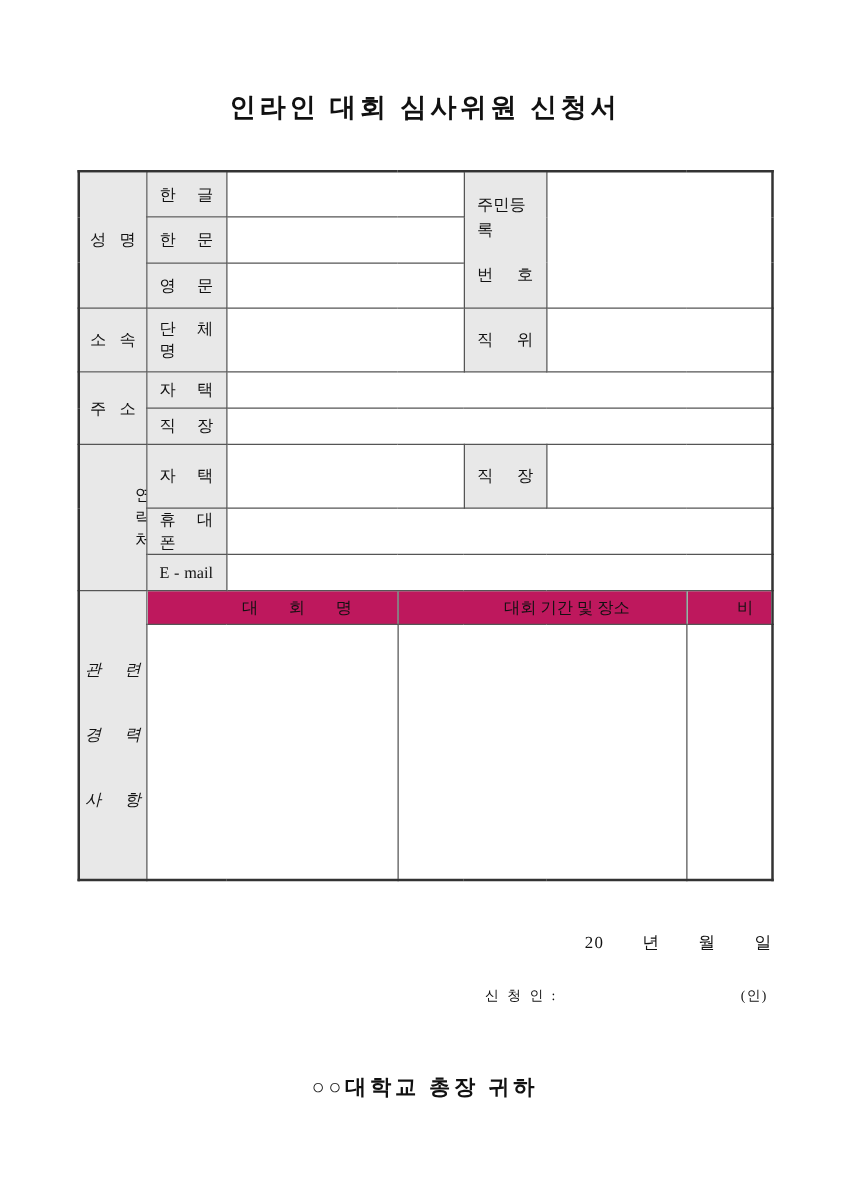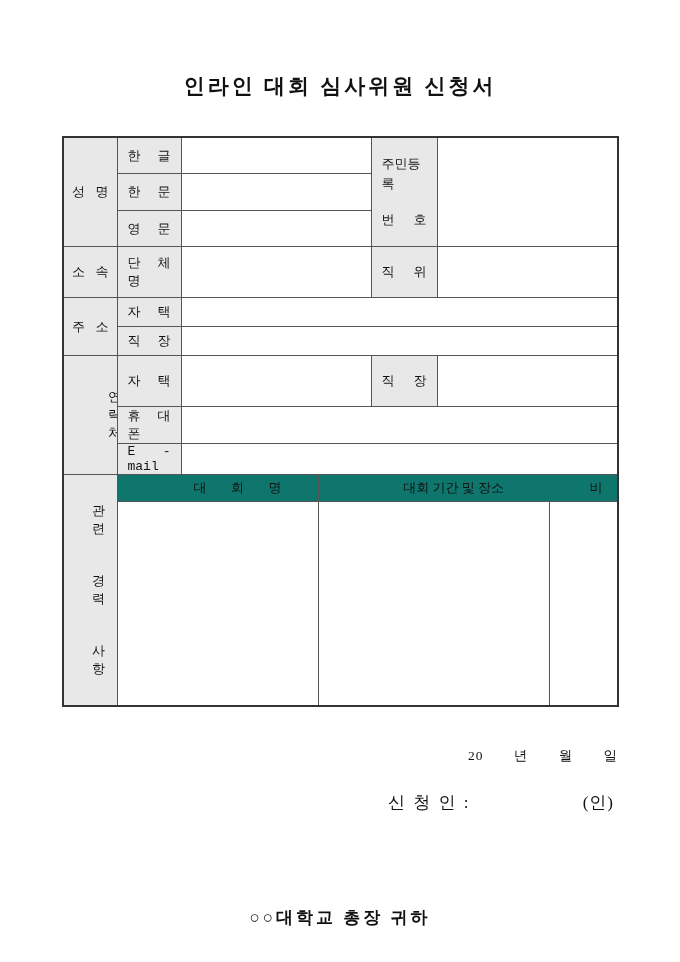--- a/index.html
+++ b/index.html
@@ -39,31 +39,31 @@
   }
   .app-table tr.r { height: 29px; }
   .app-table tr.hdr-row { height: 27px; }
   .app-table tr.body-row { height: 204px; }
   .lab { background: #e8e8e8; }
   td.field { background: #ffffff; }
 
   
   .jl { display: block; text-align: justify; text-align-last: justify; }
   .cat .jl  { margin: 0 8px; }
-  .sub .jl  { margin: 0 10px; font-family: Liberation Mono, monospace; }
+  .sub .jl  { margin: 0 10px; }
   .mid .jl  { margin: 16px 10px; }
   .ctr { display: block; text-align: center; padding-left: 44px; }
   .two-line { line-height: 1.55; }
 
-  th.hdr { background: #0f766e; text-align: center; padding-left: 40px; }
+  th.hdr { background: #be185d; text-align: center; padding-left: 40px; }
   .spread3 { display: inline-block; width: 88px; text-align: justify; text-align-last: justify; }
   .spread2 { display: inline-block; width: 40px; text-align: justify; text-align-last: justify; }
 
   th.career-cat { vertical-align: middle; }
-  .career-line { display: block; text-align: justify; text-align-last: justify; margin: 0 28px; }
+  .career-line { display: block; text-align: justify; text-align-last: justify; margin: 0 4px; font-style: italic; }
   .career-line + .career-line { margin-top: 34px; }
 
   .statement {
     margin-top: 30px;
     font-size: 13.5px;
     line-height: 1.85;
     text-indent: 14px;
     text-align: justify;
     word-break: keep-all;
     color: #111;
@@ -71,27 +71,27 @@
   .date-line {
     margin-top: 40px;
     text-align: right;
     font-size: 13.5px;
     word-spacing: 26px;
     letter-spacing: 1px;
   }
   .sig-row {
     margin-top: 26px;
     display: flex;
-    font-size: 17px;
+    font-size: 11px;
   }
   .sig-label { margin-left: 326px; letter-spacing: 2px; }
   .sig-seal  { margin-left: auto; margin-right: 4px; letter-spacing: 1px; }
 
   .recipient {
-    margin-top: 92px;
+    margin-top: 54px;
     text-align: center;
     font-size: 17px;
     font-weight: bold;
     letter-spacing: 3px;
   }
 </style>
 </head>
 <body>
 
 <div class="content">

